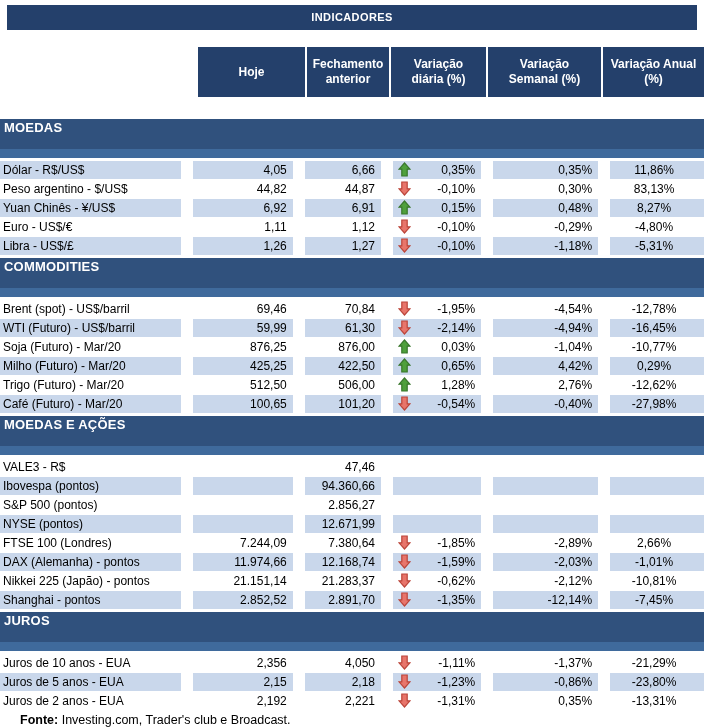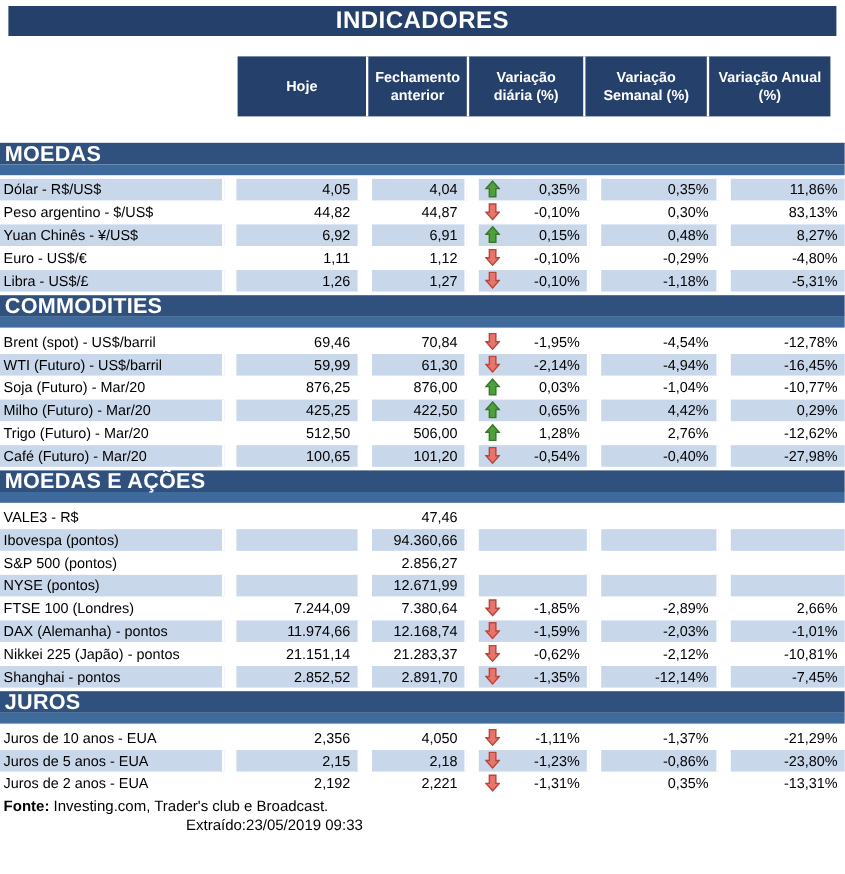--- a/index.html
+++ b/index.html
@@ -3,46 +3,46 @@
 <meta charset="utf-8">
 <style>
   html,body{margin:0;padding:0;}
   body{
     width:704px;height:728px;background:#ffffff;color:#000;
     font-family:"Liberation Sans", sans-serif;
     -webkit-font-smoothing:antialiased;
   }
   .title-bar{
     margin:5px 7px 17px 7px;height:25px;background:#24406B;color:#fff;
-    font-weight:bold;font-size:20px;line-height:25px;text-align:center;letter-spacing:.4px;
+    font-weight:bold;font-size:11px;line-height:25px;text-align:center;letter-spacing:.4px;
   }
   .header-row{display:flex;height:50px;margin-bottom:22px;}
   .h-spacer{width:198px;}
   .h-cell{
     background:#24406B;color:#fff;font-weight:bold;font-size:12px;
     display:flex;align-items:center;justify-content:center;text-align:center;
     line-height:1.25;box-sizing:border-box;border-right:2px solid #fff;padding:0 6px;
   }
   .h-cell.last{border-right:none;}
   .col-hoje{width:109px}.col-fech{width:84px}.col-diaria{width:97px}
-  .col-semanal{width:103px}.col-anual{width:101px}.col-label{width:198px}
+  .col-semanal{width:115px}.col-anual{width:101px}.col-label{width:198px}
   .sec-bar{margin:3px 0;}
-  .sec-label{height:18px;line-height:18px;background:#30517D;color:#fff;
-    font-weight:bold;font-size:18px;padding-left:4px;letter-spacing:.2px;}
+  .sec-label{height:30px;line-height:18px;background:#30517D;color:#fff;
+    font-weight:bold;font-size:13px;padding-left:4px;letter-spacing:.2px;}
   .sec-strip{height:9px;background:#3F6A9C;}
   .row{display:flex;height:18px;line-height:18px;margin-bottom:1px;font-size:12px;gap:10px;}
   .row .c{box-sizing:border-box;border-right:2px solid #fff;background:transparent;}
-  .row .c.last{border-right:none;}
+  .row .c.last{border-right:none;text-align:center;}
   .row.shaded .c{background:#C9D7EB;}
   .c.label{padding-left:3px;white-space:nowrap;overflow:hidden;}
   .c.num{text-align:right;padding-right:6px;}
   .c.diaria{position:relative;}
   .arrow{position:absolute;left:5px;top:1px;width:13px;height:15px;}
   .footer{font-size:12.5px;}
-  .fonte{padding-left:3px;margin-top:2px;line-height:16px;}
+  .fonte{padding-left:20px;margin-top:2px;line-height:16px;}
   .fonte .b{font-weight:bold;}
   .extraido{margin-left:155px;line-height:16px;}
   .extraido .val{display:inline-block;}
 </style>
 </head>
 <body>
 
 <div class="page">
   <div class="title-bar">INDICADORES</div>
 
@@ -56,21 +56,21 @@
   </div>
 
   <div id="sections">
       <div class="sec-bar">
         <div class="sec-label">MOEDAS</div>
         <div class="sec-strip"></div>
       </div>
       <div class="row shaded">
         <div class="c label col-label">Dólar - R$/US$</div>
         <div class="c num col-hoje">4,05</div>
-        <div class="c num col-fech">4,04</div>
+        <div class="c num col-fech">6,66</div>
         <div class="c num diaria col-diaria"><span class="arrow"><svg width="13" height="15" viewBox="0 0 13 15">
               <path d="M6.5 1 L12 7.2 H9.2 V14 H3.8 V7.2 H1 Z" fill="#4FA03C" stroke="#38762B" stroke-width="1.2"></path>
             </svg></span>0,35%</div>
         <div class="c num col-semanal">0,35%</div>
         <div class="c num col-anual last">11,86%</div>
       </div>
       <div class="row">
         <div class="c label col-label">Peso argentino - $/US$</div>
         <div class="c num col-hoje">44,82</div>
         <div class="c num col-fech">44,87</div>

